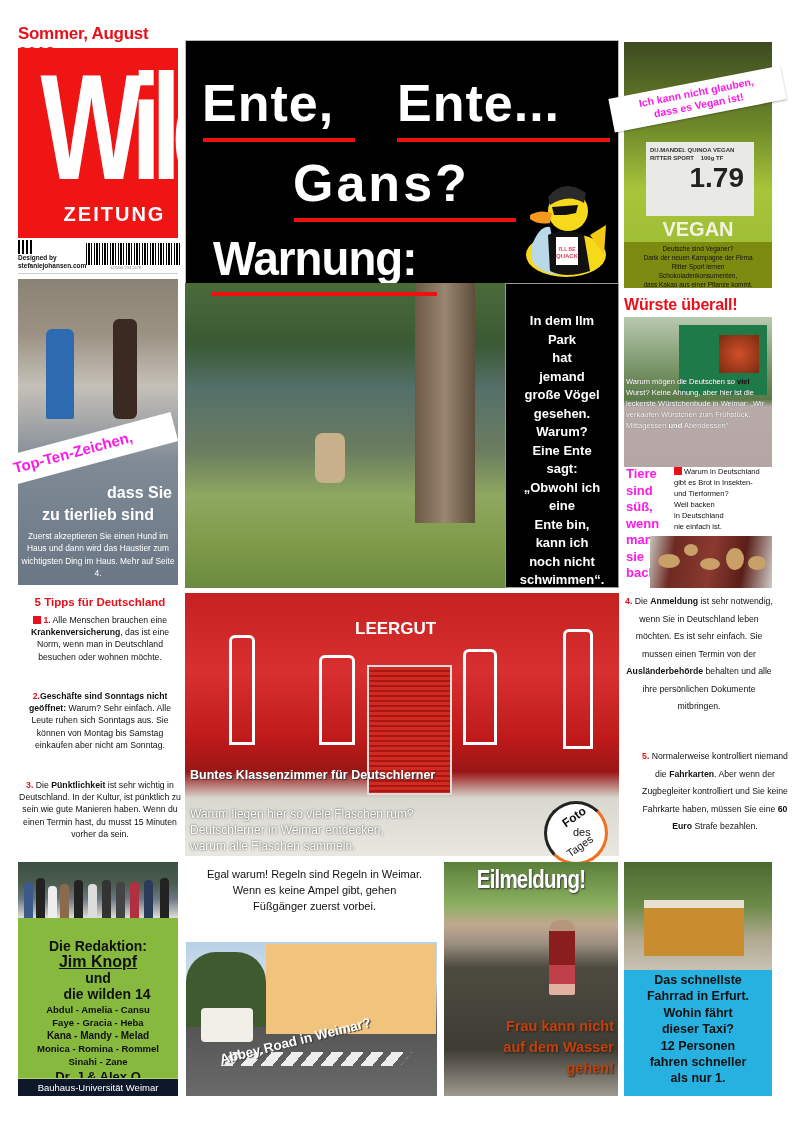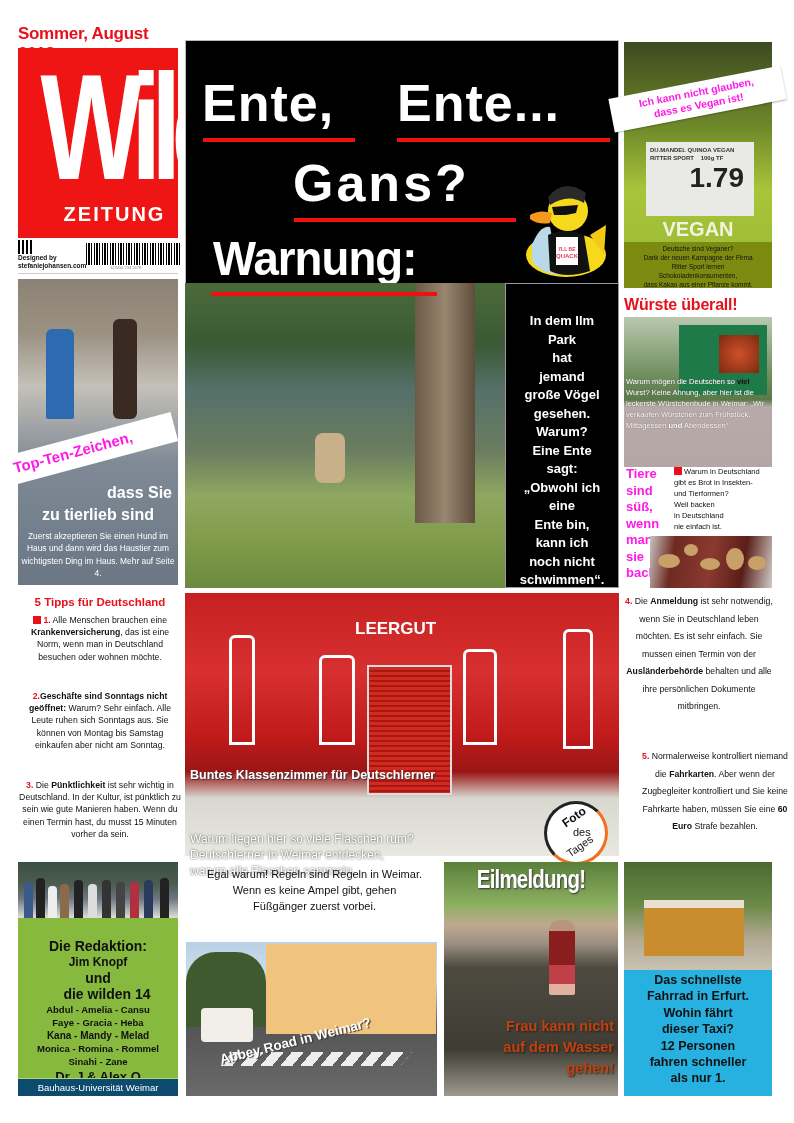--- a/index.html
+++ b/index.html
@@ -78,32 +78,32 @@
   #dass { left: 18px; top: 484px; width: 154px; color: #fff; font-size: 16px; font-weight: 900; text-align: right; }
   #zu-tier { left: 18px; top: 506px; width: 160px; color: #fff; font-size: 16px; font-weight: 900; text-align: center; }
   #walk-text { left: 18px; top: 530px; width: 160px; color: #fff; font-size: 8.4px; line-height: 12.3px; text-align: center; }
 
   
   #leergut { left: 185px; top: 593px; width: 434px; height: 263px; background: linear-gradient(180deg,#c62020 0%,#d83030 30%,#c01a1a 55%,#9a1616 68%,#d8d8d0 78%,#e8e8e0 100%); overflow: hidden; }
   #leergut .sign { position: absolute; left: 170px; top: 26px; color: #fff; font-weight: bold; font-size: 17px; }
   #leergut .shutter { position: absolute; left: 182px; top: 72px; width: 85px; height: 130px; background: repeating-linear-gradient(180deg,#d02a22 0 3px,#a81810 3px 5px); border: 2px solid #ddd; }
   .bottle { position: absolute; border: 3px solid #fff; border-radius: 6px 6px 0 0; }
   #leergut-title { left: 190px; top: 768px; width: 420px; color: #fff; font-weight: 900; font-size: 12.5px; text-shadow: 1px 1px 1px #333; }
-  #leergut-text { left: 190px; top: 831px; width: 320px; color: #fff; font-size: 12px; line-height: 16px; text-shadow: 0 0 2px #333; }
+  #leergut-text { left: 190px; top: 806px; width: 320px; color: #fff; font-size: 12px; line-height: 16px; text-shadow: 0 0 2px #333; }
   #foto-badge { left: 544px; top: 801px; width: 64px; height: 64px; border-radius: 50%; background: #fff; border: 3px solid #222; border-right-color: #f07020; border-bottom-color: #f07020; }
   #foto-badge .f1 { position: absolute; left: 14px; top: 6px; font-size: 12px; font-weight: 900; transform: rotate(-35deg); }
   #foto-badge .f2 { position: absolute; left: 26px; top: 22px; font-size: 11px; }
   #foto-badge .f3 { position: absolute; left: 18px; top: 36px; font-size: 11px; transform: rotate(-35deg); }
 
   
   #team-img { left: 18px; top: 862px; width: 160px; height: 56px; background: linear-gradient(180deg,#3a4f42 0%,#4d5d50 40%,#6a7580 65%,#e0ded8 100%); overflow: hidden; }
   .tp { position: absolute; bottom: 0; width: 9px; border-radius: 4px 4px 0 0; }
   #team-box { left: 18px; top: 918px; width: 160px; height: 178px; background: #86b93e; }
   #team-box .l { width: 100%; text-align: center; font-weight: 900; color: #111; }
-  #team-box .bau { position: absolute; left: 0; bottom: 0; width: 100%; height: 18px; background: #0c4a6e; color: #fff; font-size: 9.5px; text-align: center; line-height: 18px; border-top: 1px solid #b0d47a; }
+  #team-box .bau { position: absolute; left: 0; bottom: 0; width: 100%; height: 18px; background: #0f172a; color: #fff; font-size: 9.5px; text-align: center; line-height: 18px; border-top: 1px solid #b0d47a; }
 
   
   #strasse-text { left: 187px; top: 866px; width: 255px; font-size: 11px; line-height: 16px; text-align: center; }
   #abbey-img { left: 186px; top: 942px; width: 251px; height: 154px; background: linear-gradient(180deg,#b9d1e6 0%,#cfdfea 25%,#555 55%,#6a6a6a 100%); overflow: hidden; }
   #abbey-img .bld { position: absolute; left: 80px; top: 2px; width: 170px; height: 90px; background: #f1c47e; }
   #abbey-img .trees { position: absolute; left: 0; top: 10px; width: 80px; height: 75px; background: #3e5a2e; border-radius: 30px 30px 0 0; }
   #abbey-img .van { position: absolute; left: 15px; top: 66px; width: 52px; height: 34px; background: #f2efe8; border-radius: 4px; }
   #abbey-img .cross { position: absolute; left: 40px; top: 110px; width: 180px; height: 14px; background: repeating-linear-gradient(90deg,#eee 0 12px,transparent 12px 20px); transform: skewX(-40deg); }
   #abbey-text { left: 222px; top: 1052px; color: #fff; font-weight: 900; font-size: 13.5px; transform: rotate(-14deg); transform-origin: left bottom; white-space: nowrap; text-shadow: 1px 1px 1px #333; }
 
@@ -300,21 +300,21 @@
   <div class="tp" style="left:56px;height:38px;background:#222;"></div>
   <div class="tp" style="left:70px;height:34px;background:#ddd;"></div>
   <div class="tp" style="left:84px;height:38px;background:#333;"></div>
   <div class="tp" style="left:98px;height:36px;background:#444;"></div>
   <div class="tp" style="left:112px;height:36px;background:#b03040;"></div>
   <div class="tp" style="left:126px;height:38px;background:#2a3a5a;"></div>
   <div class="tp" style="left:142px;height:40px;background:#222;"></div>
 </div>
 <div id="team-box" class="abs">
   <div class="l" style="font-size:14px; line-height:16px; padding-top:20px;">Die Redaktion:</div>
-  <div class="l" style="font-size:12px; line-height:16px;">Jim Knopf</div>
+  <div class="l" style="font-size:16px; line-height:16px;text-decoration:underline;">Jim Knopf</div>
   <div class="l" style="font-size:14px; line-height:16px;">und</div>
   <div class="l" style="font-size:14px; line-height:17px;padding-left:18px;">die wilden 14</div>
   <div class="l" style="font-size:9.5px; line-height:13px;">Abdul - Amelia - Cansu</div>
   <div class="l" style="font-size:9.5px; line-height:13px;">Faye - Gracia - Heba</div>
   <div class="l" style="font-size:10px; line-height:13px;">Kana - Mandy - Melad</div>
   <div class="l" style="font-size:9.5px; line-height:13px;">Monica - Romina - Rommel</div>
   <div class="l" style="font-size:9.5px; line-height:13px;">Sinahi - Zane</div>
   <div class="l" style="font-size:13px; line-height:17px;">Dr. J &amp; Alex O</div>
   <div class="bau">Bauhaus-Universität Weimar</div>
 </div>

